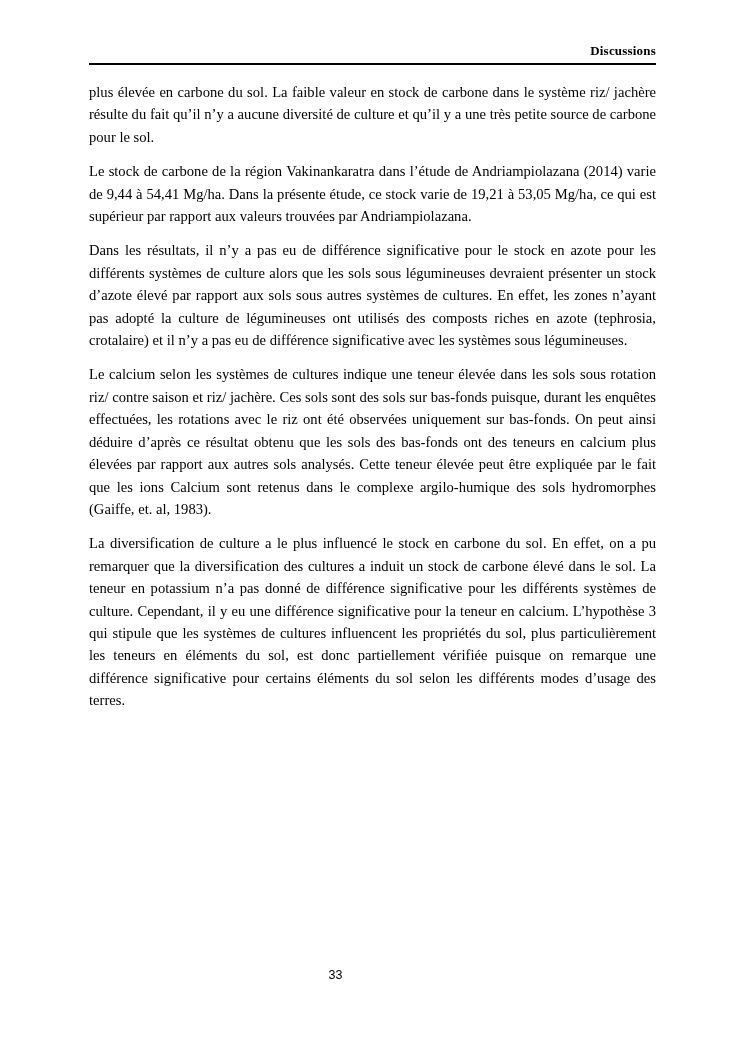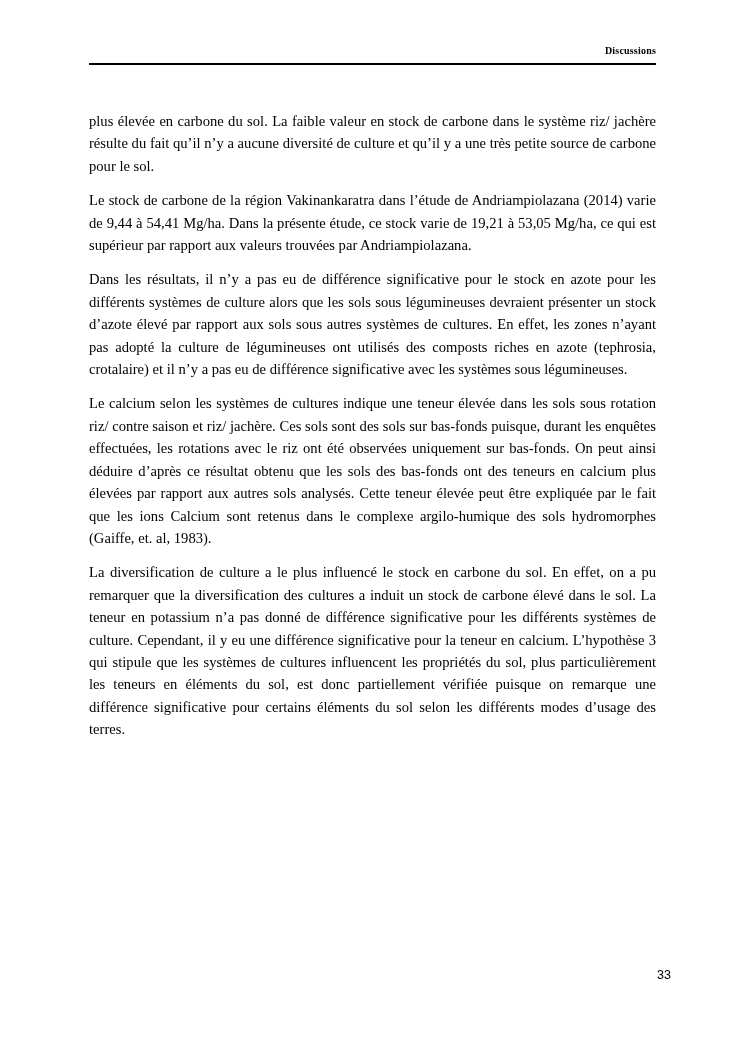--- a/index.html
+++ b/index.html
@@ -18,45 +18,45 @@
   .page {
     position: absolute;
     left: 89px;
     top: 0;
     width: 567px;
   }
   .running-header {
     padding-top: 43px;
     text-align: right;
     font-weight: bold;
-    font-size: 10px;
+    font-size: 13px;
     line-height: 16px;
     letter-spacing: 0.2px;
   }
   .header-rule {
     margin-top: 4px;
     border: 0;
     border-bottom: 2px solid #000000;
     height: 0;
   }
   .body-text {
-    margin-top: 45px;
+    margin-top: 16px;
   }
   .body-text p {
     font-size: 14.6px;
     line-height: 22.4px;
     text-align: justify;
     margin: 0 0 12px 0;
   }
   .page-number {
     position: absolute;
     top: 968px;
     left: 0;
     width: 671px;
-    text-align: right;
+    text-align: center;
     font-family: "Liberation Sans", sans-serif;
     font-size: 12.5px;
     color: #000000;
   }
 </style>
 </head>
 <body>
 
 <div class="page">
   <div class="running-header">Discussions</div>

